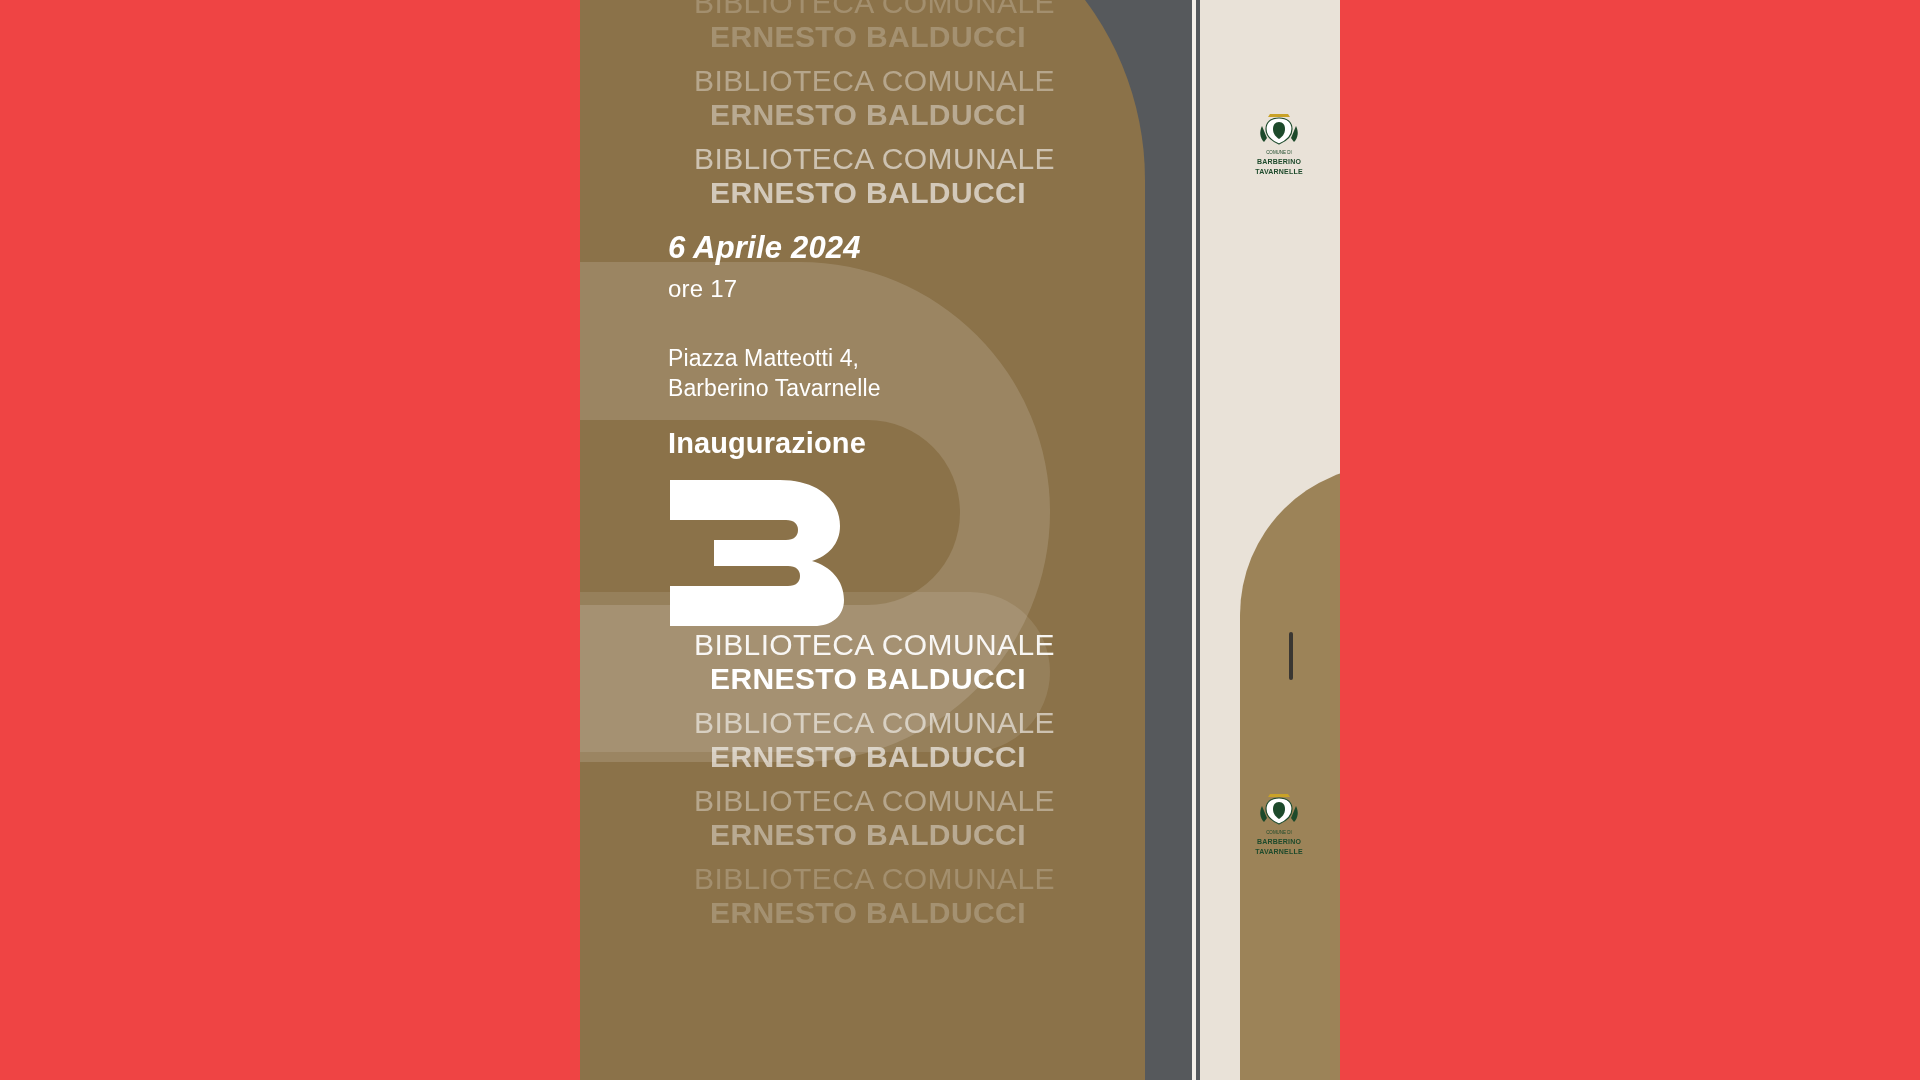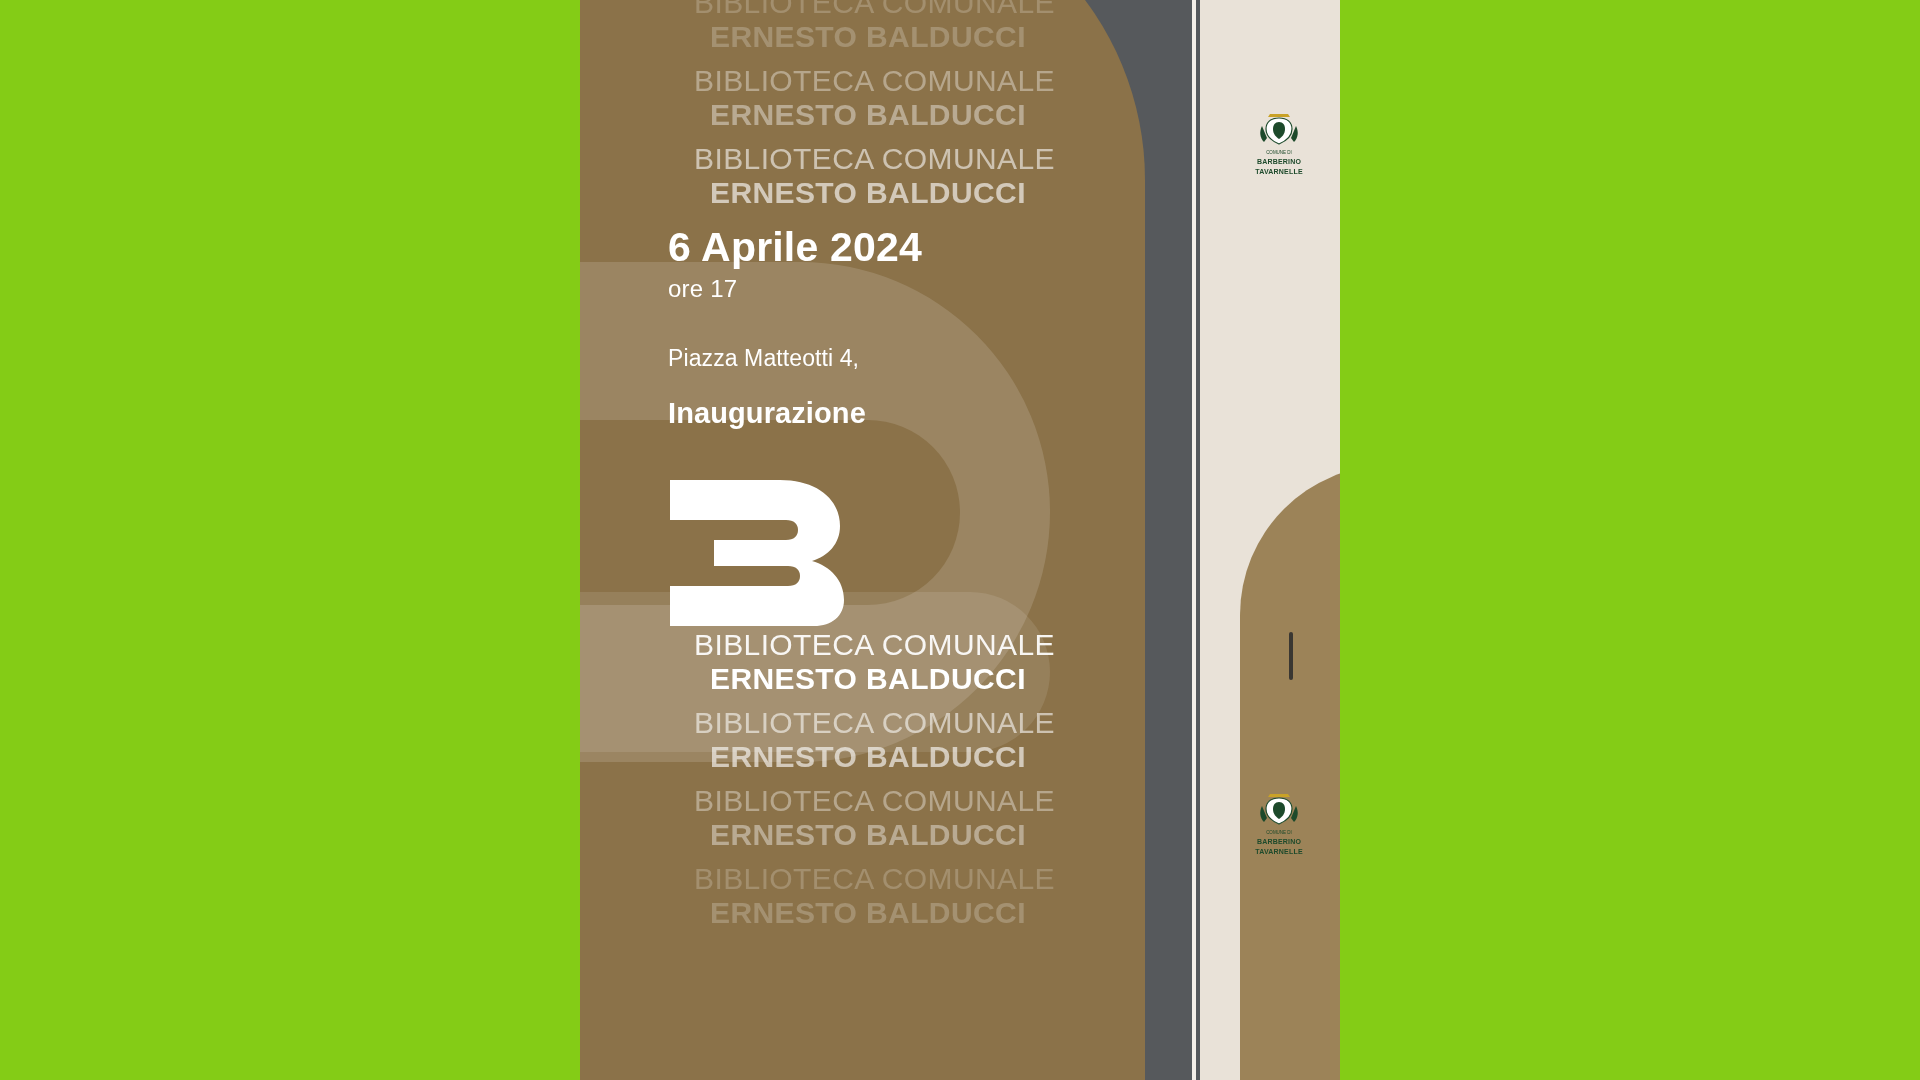--- a/index.html
+++ b/index.html
@@ -9,21 +9,21 @@
     height: 1080px;
     overflow: hidden;
     background: #e4dcd2;
     font-family: "Liberation Sans", sans-serif;
   }
 
   #stage {
     position: relative;
     width: 1920px;
     height: 1080px;
-    background: #84cc16;
+    background: #ef4444;
     overflow: hidden;
   }
 
   
   #poster {
     position: absolute;
     left: 580px;
     top: 0px;
     width: 760px;
     height: 1080px;
@@ -119,24 +119,25 @@
     color: #ffffff;
     width: 350px;
   }
   .ev-day {
     font-size: 31px;
     font-weight: 700;
     line-height: 37px;
     letter-spacing: 0.2px;
   }
   .ev-date {
-    font-size: 41px;
+    font-size: 31px;
     font-weight: 700;
     line-height: 39px;
     letter-spacing: 0.2px;
+    font-style: italic;
   }
   .ev-time {
     font-size: 24px;
     font-weight: 400;
     line-height: 32px;
     margin-top: 6px;
     letter-spacing: 0.2px;
   }
   .ev-addr {
     font-size: 23px;
@@ -267,20 +268,21 @@
       <div class="rep-pair o2">
         <div class="rep-line thin">BIBLIOTECA COMUNALE</div>
         <div class="rep-line bold">ERNESTO BALDUCCI</div>
       </div>
     </div>
 
     <div class="event-info">
       <div class="ev-date">6 Aprile 2024</div>
       <div class="ev-time">ore 17</div>
       <div class="ev-addr">Piazza Matteotti 4,</div>
+      <div class="ev-addr" style="margin-top:0">Barberino Tavarnelle</div>
       <div class="ev-kind">Inaugurazione</div>
     </div>
 
     <div class="b-logo">
       <svg width="180" height="150" viewBox="0 0 180 150" xmlns="http://www.w3.org/2000/svg">
         <path d="M2 2 H112 C150 2 172 22 172 48 C172 66 160 78 144 83 C162 88 176 102 176 122 C176 138 164 148 146 148 H2 V108 H120 C128 108 132 104 132 98 C132 92 128 88 120 88 H46 V62 H118 C126 62 130 58 130 52 C130 46 126 42 118 42 H2 Z" fill="#ffffff"></path>
       </svg>
     </div>
 
     <div class="repeat-stack bottom">

